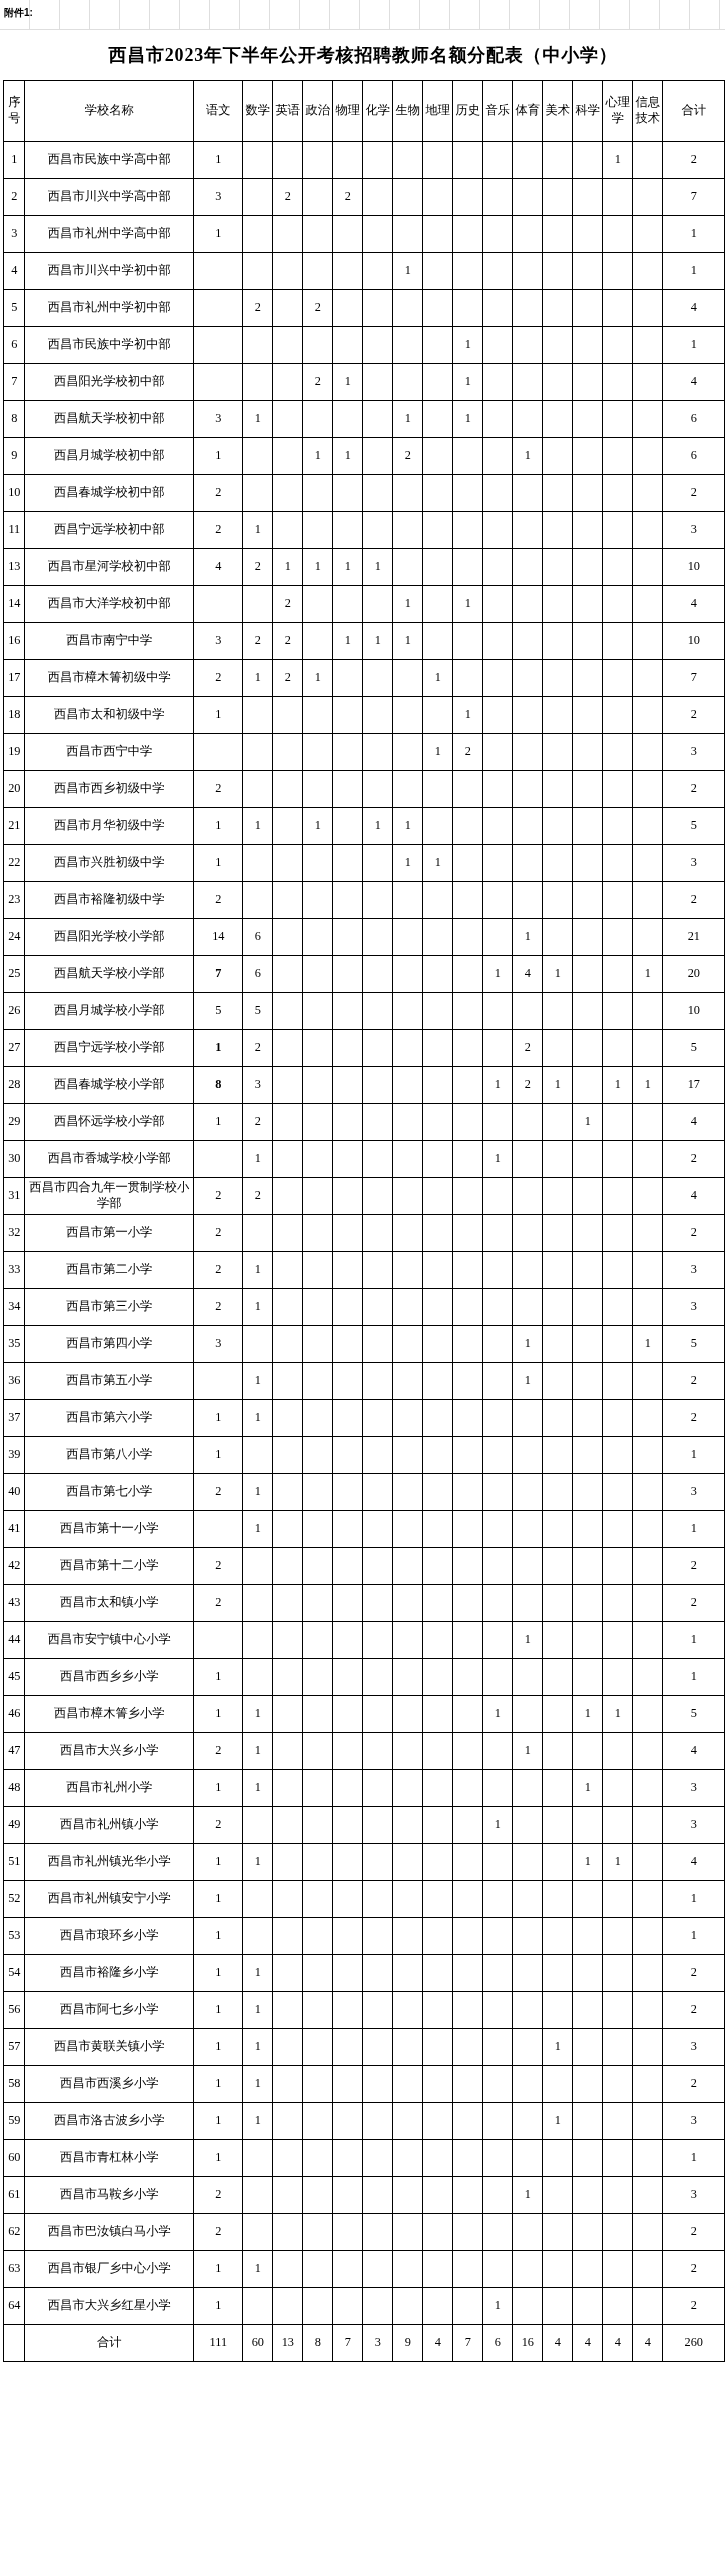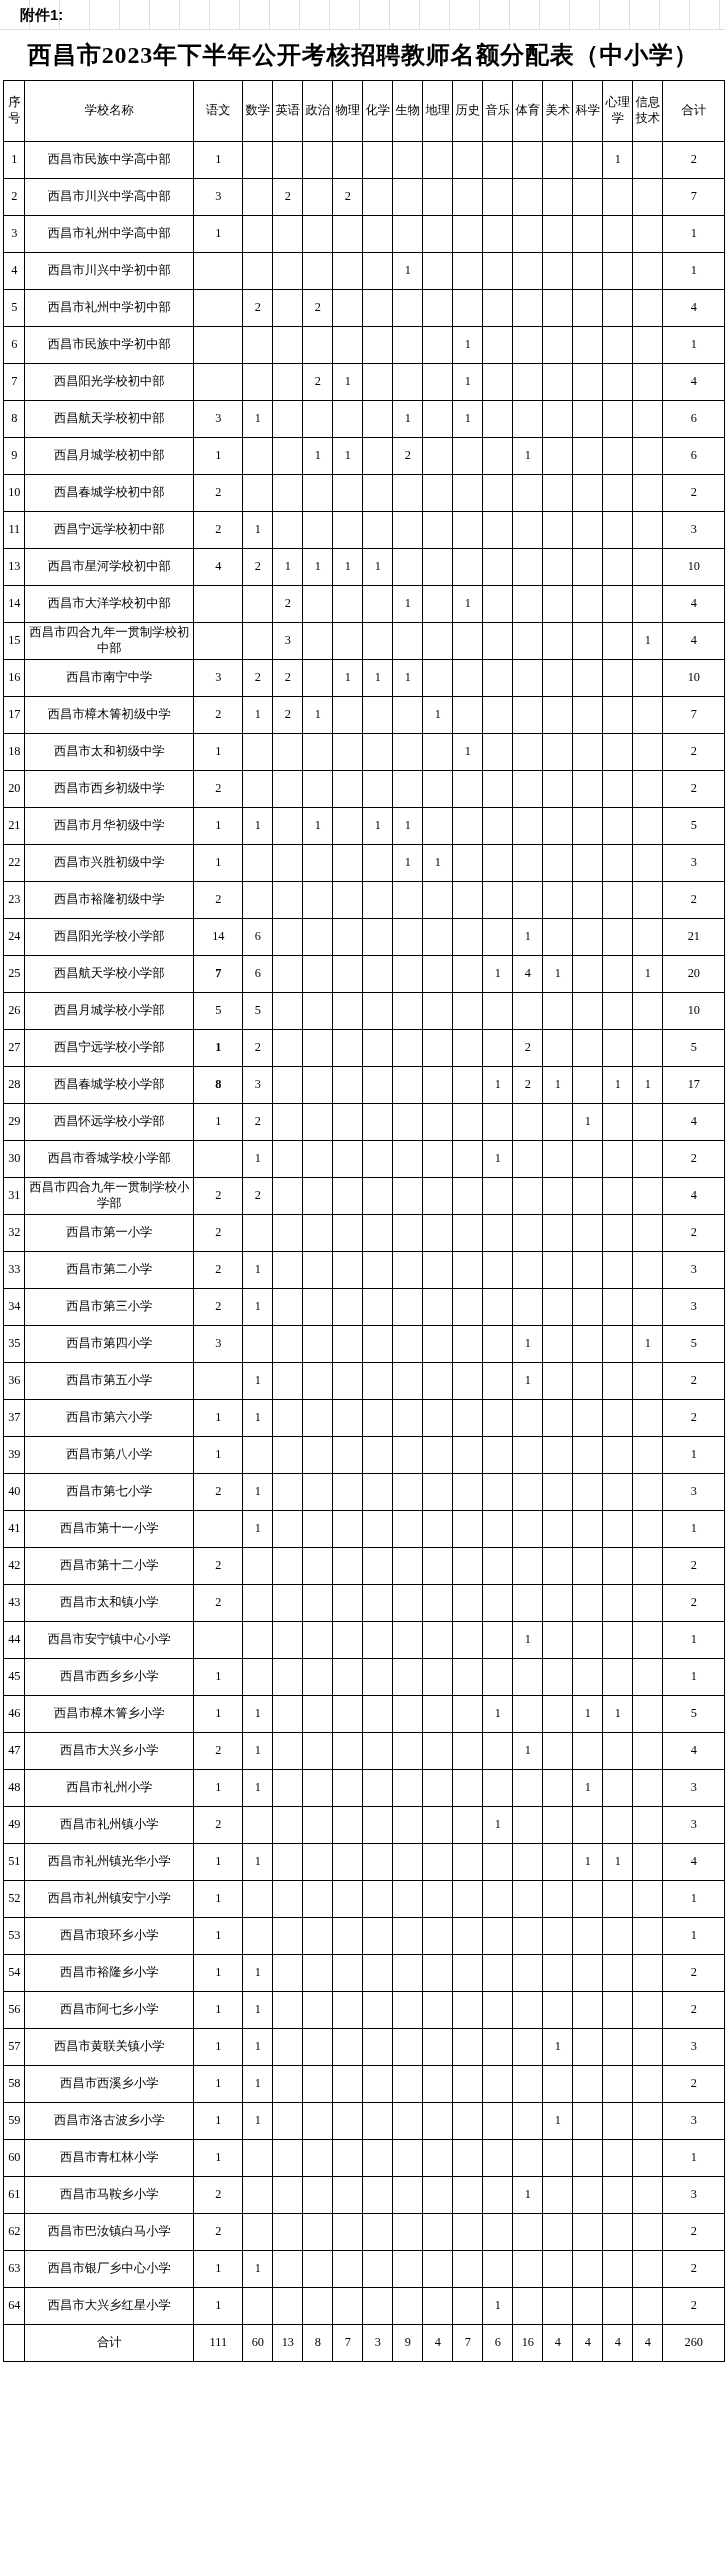--- a/index.html
+++ b/index.html
@@ -4,28 +4,28 @@
 <style>
   html,body{margin:0;padding:0;background:#fff;}
   body{width:726px;font-family:"Liberation Serif","DejaVu Serif",serif;color:#000;}
 
   .top-strip{
     position:relative;height:29px;
     background:repeating-linear-gradient(to right,transparent 0 29px,#dedede 29px 30px);
     border-bottom:0.8px solid #dedede;
   }
   .attach-label{
-    position:absolute;left:20px;top:5.7px;
-    font-weight:bold;font-size:15px;
+    position:absolute;left:4px;top:5.7px;
+    font-weight:bold;font-size:10px;
     font-family:"Liberation Sans","DejaVu Sans",sans-serif;
   }
 
   .title-band{
     height:50px;display:flex;align-items:center;justify-content:center;
-    font-size:24px;font-weight:bold;letter-spacing:0.8px;
+    font-size:18px;font-weight:bold;letter-spacing:0.8px;
   }
 
   table.alloc{
     border-collapse:collapse;table-layout:fixed;
     width:719px;margin:0 3.3px;
   }
   .alloc th,.alloc td{
     border:0.8px solid #000;
     text-align:center;vertical-align:middle;
     padding:0 0.8px;font-weight:normal;
@@ -350,40 +350,20 @@
         <td>1</td>
         <td></td>
         <td></td>
         <td></td>
         <td></td>
         <td></td>
         <td></td>
         <td>4</td>
       </tr>
       <tr>
-        <td>15</td>
-        <td>西昌市四合九年一贯制学校初中部</td>
-        <td></td>
-        <td></td>
-        <td>3</td>
-        <td></td>
-        <td></td>
-        <td></td>
-        <td></td>
-        <td></td>
-        <td></td>
-        <td></td>
-        <td></td>
-        <td></td>
-        <td></td>
-        <td></td>
-        <td>1</td>
-        <td>4</td>
-      </tr>
-      <tr>
         <td>16</td>
         <td>西昌市南宁中学</td>
         <td>3</td>
         <td>2</td>
         <td>2</td>
         <td></td>
         <td>1</td>
         <td>1</td>
         <td>1</td>
         <td></td>
@@ -428,20 +408,40 @@
         <td></td>
         <td></td>
         <td>1</td>
         <td></td>
         <td></td>
         <td></td>
         <td></td>
         <td></td>
         <td></td>
         <td>2</td>
+      </tr>
+      <tr>
+        <td>19</td>
+        <td>西昌市西宁中学</td>
+        <td></td>
+        <td></td>
+        <td></td>
+        <td></td>
+        <td></td>
+        <td></td>
+        <td></td>
+        <td>1</td>
+        <td>2</td>
+        <td></td>
+        <td></td>
+        <td></td>
+        <td></td>
+        <td></td>
+        <td></td>
+        <td>3</td>
       </tr>
       <tr>
         <td>20</td>
         <td>西昌市西乡初级中学</td>
         <td>2</td>
         <td></td>
         <td></td>
         <td></td>
         <td></td>
         <td></td>

